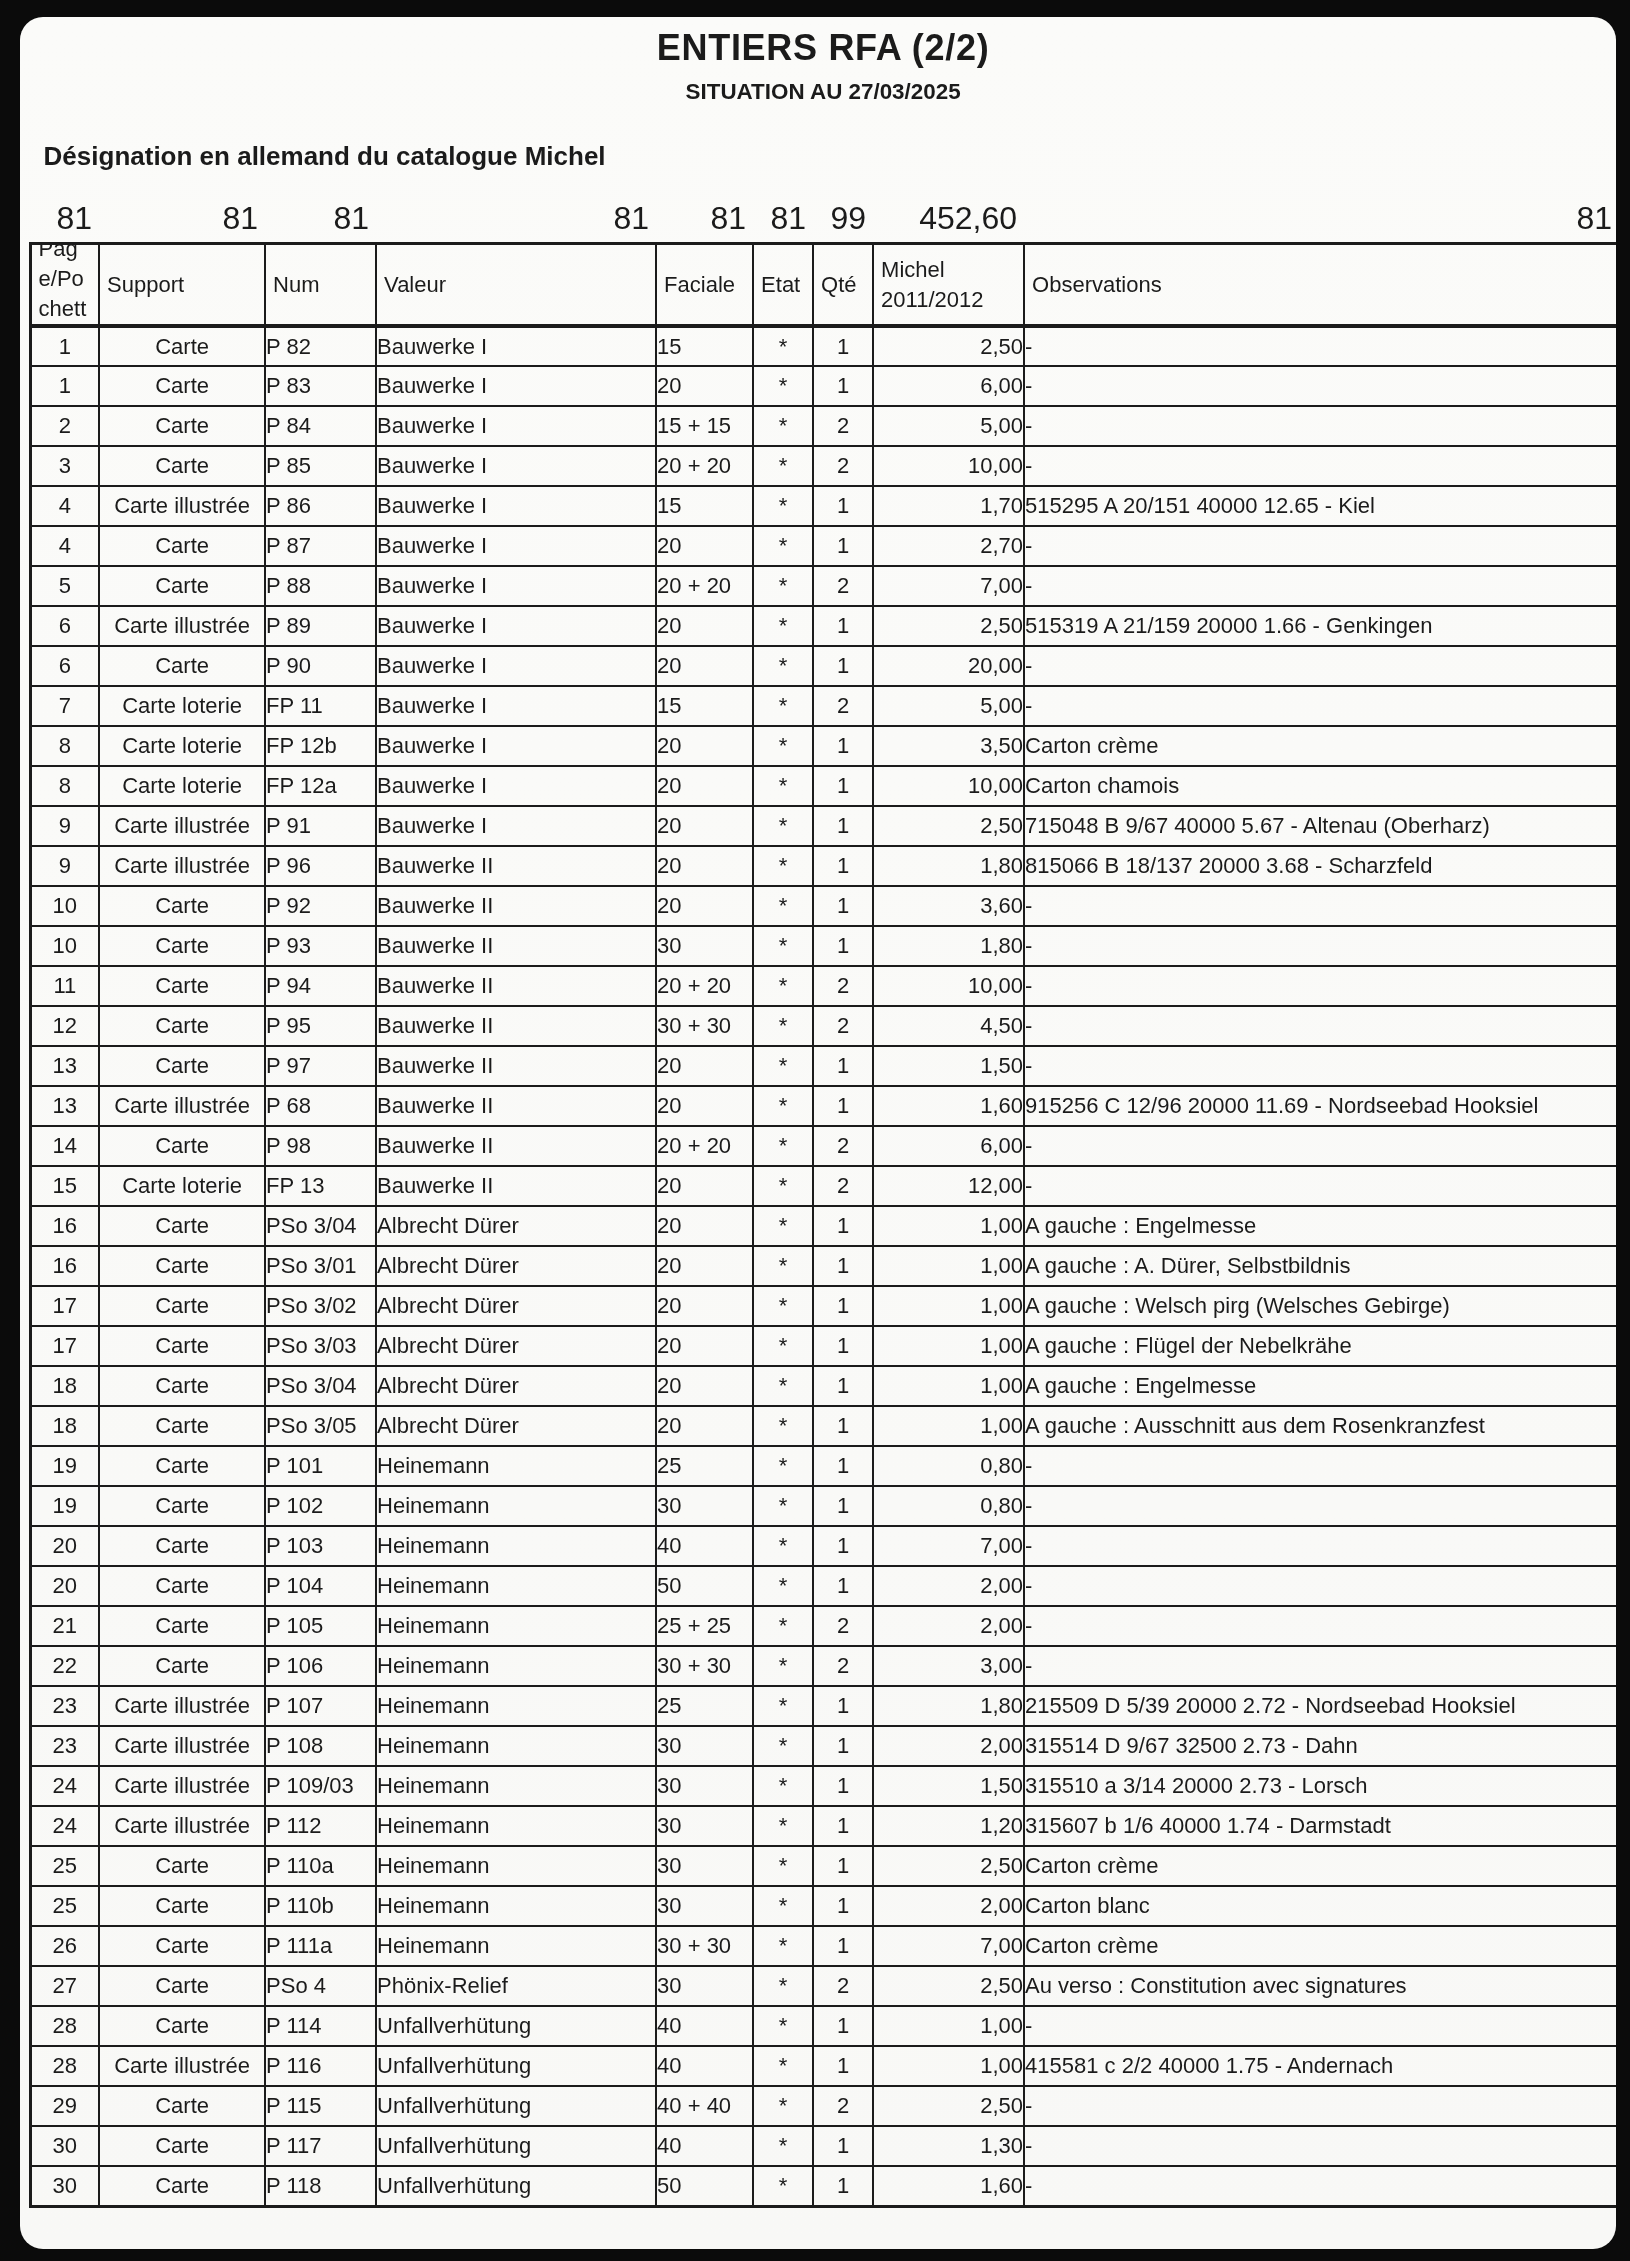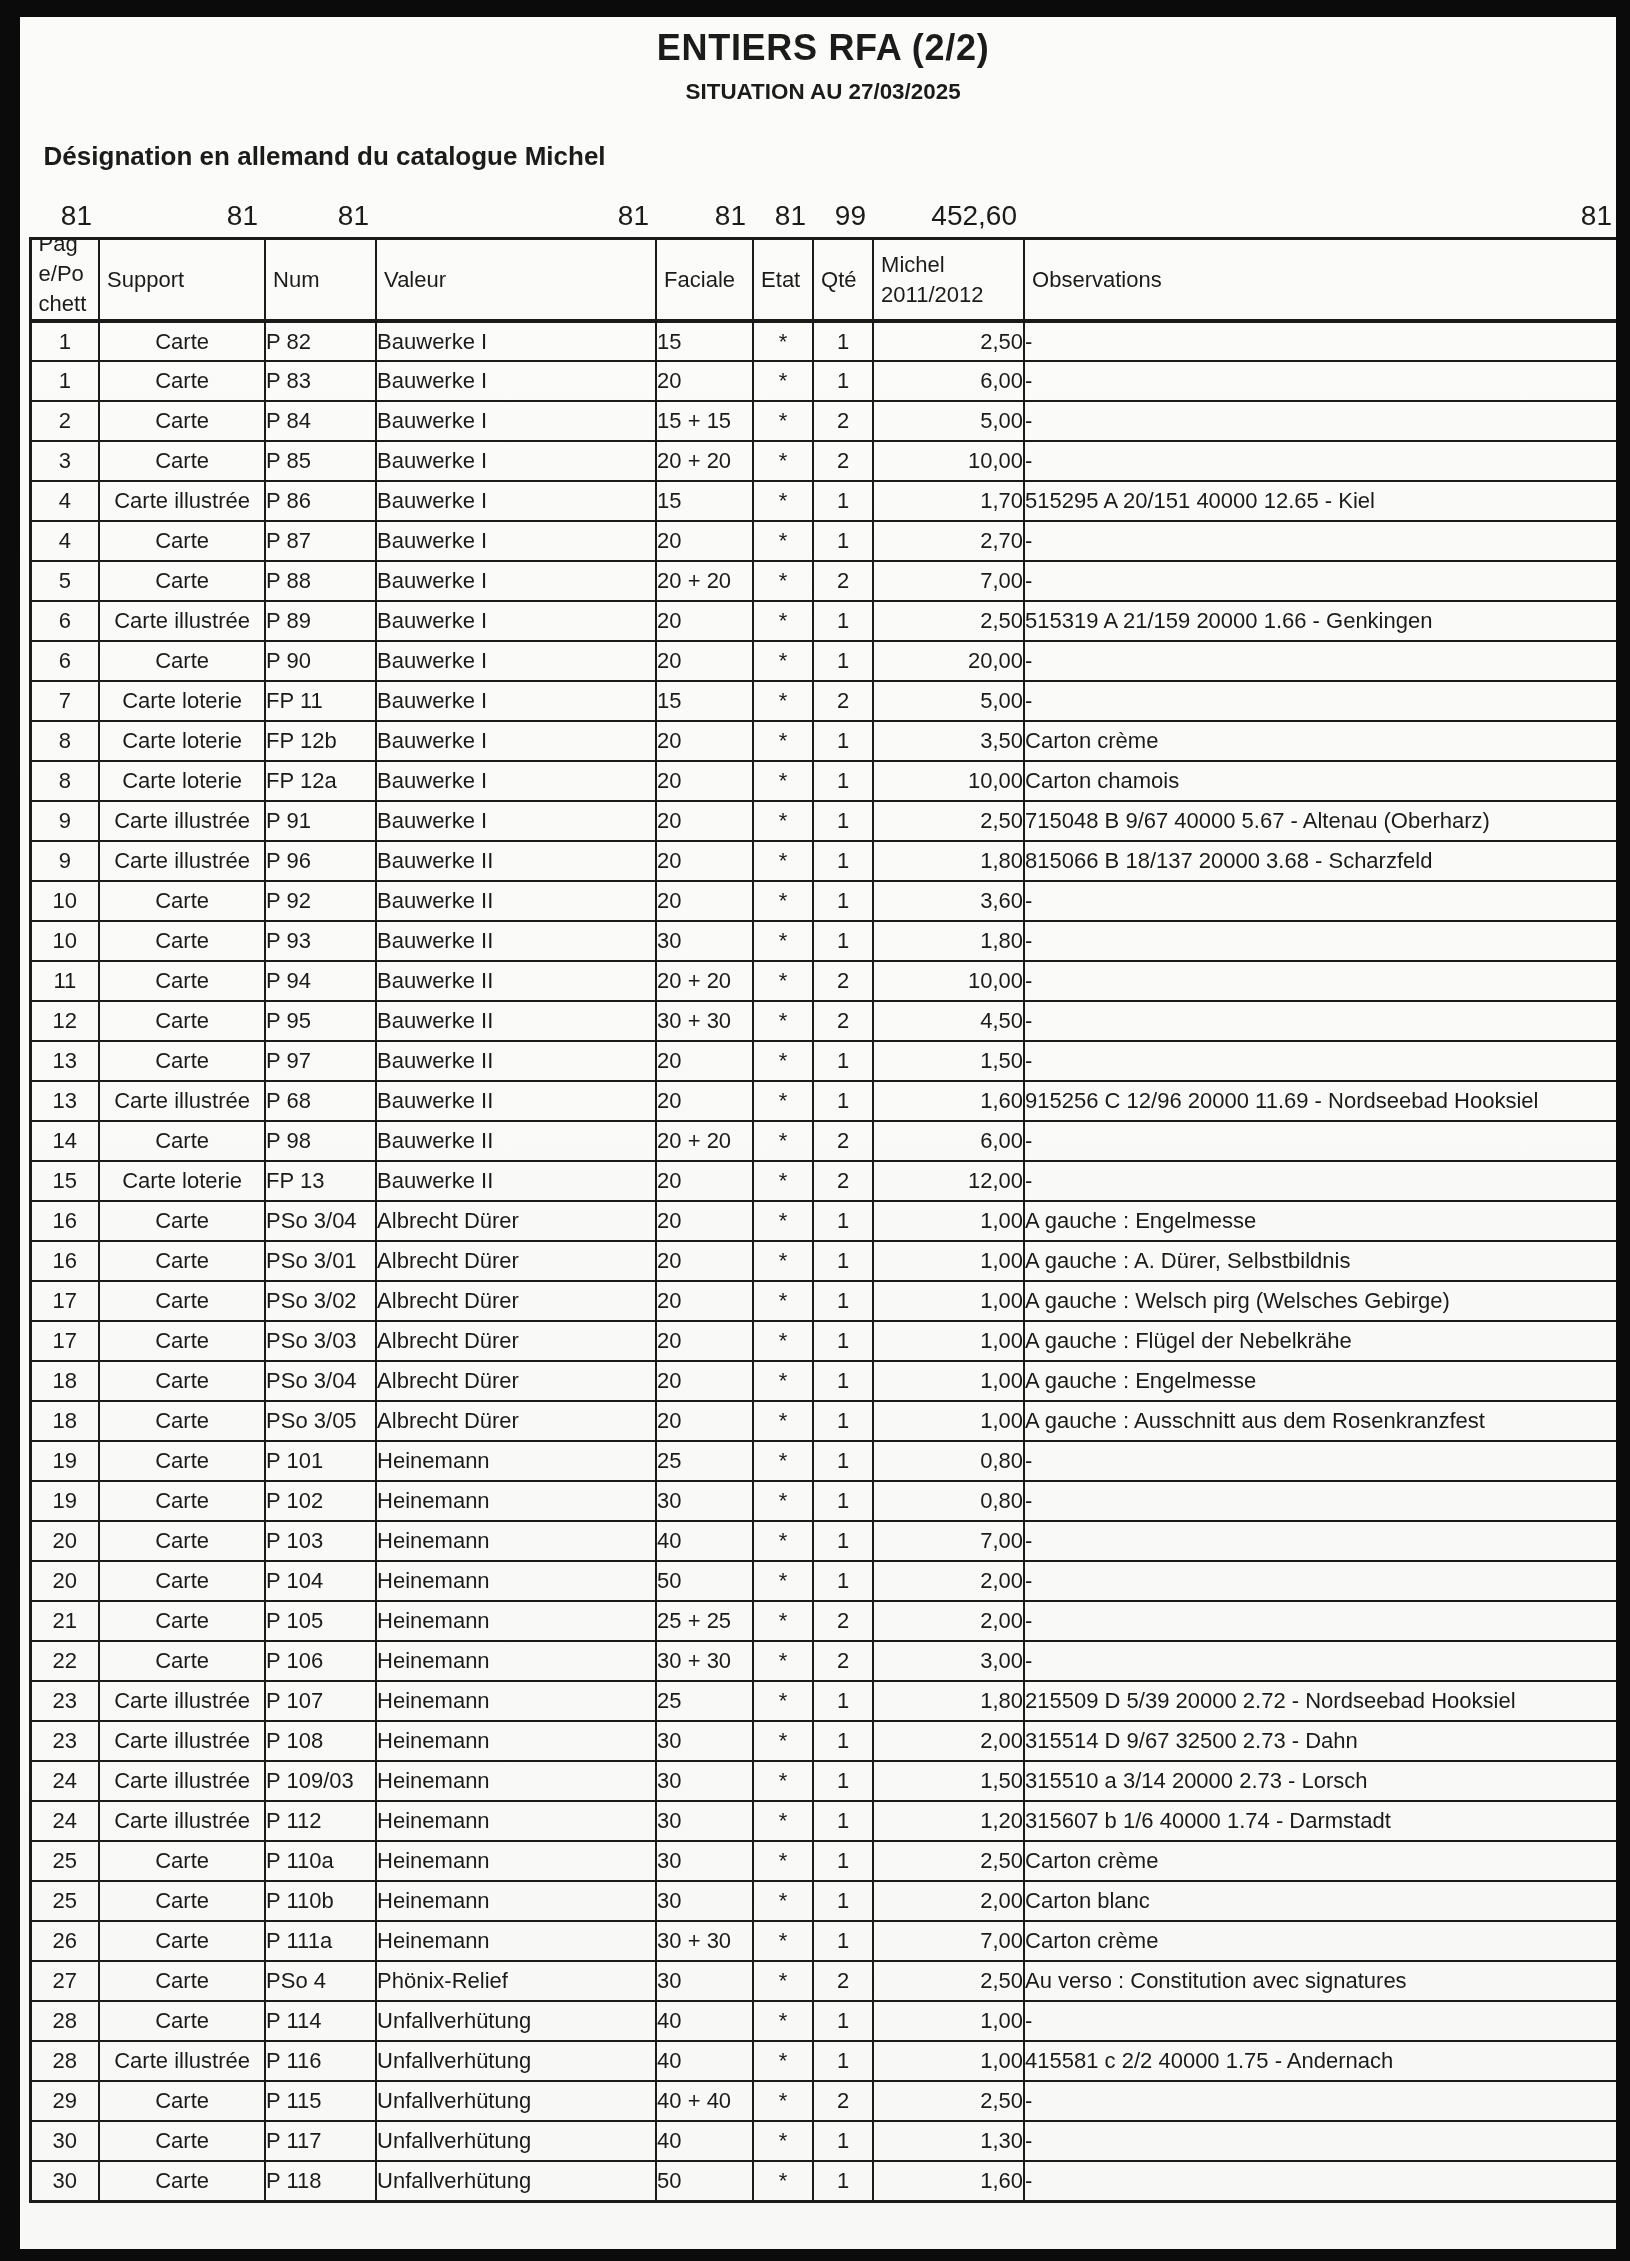--- a/index.html
+++ b/index.html
@@ -9,28 +9,29 @@
     background: #0b0b0b;
     position: relative;
     font-family: "Liberation Sans", sans-serif;
   }
   .page {
     position: absolute; left: 19.6px; top: 17px;
     width: 1596px; height: 2232px;
     background: linear-gradient(180deg, #fbfbf9 0%, #f8f8f6 100%);
     color: #1b1b1b;
     overflow: hidden;
+    border-radius: 23px;
   }
   .heading-wrap { width: 1589px; margin-left: 9px; text-align: center; }
   .title { font-size: 36px; font-weight: bold; margin-top: 9.8px; letter-spacing: 0.7px; }
   .subtitle { font-size: 22.4px; font-weight: bold; margin-top: 10px; }
   .note { font-size: 26px; font-weight: bold; margin: 36px 0 0 24px; }
   .ruler {
     display: flex; width: 1589px; margin: 28px 0 5.6px 9px;
-    font-size: 28px; color: #1b1b1b;
+    font-size: 32px; color: #1b1b1b;
   }
   .rcell { text-align: right; padding-right: 5.6px; flex: 0 0 auto; }
   .c0 { width: 69px; }  .c1 { width: 166px; } .c2 { width: 111px; }
   .c3 { width: 280px; } .c4 { width: 97px; } .c5 { width: 60px; }
   .c6 { width: 60px; }  .c7 { width: 151px; } .c8 { width: 595px; }
   table.inv {
     border-collapse: collapse; table-layout: fixed;
     width: 1589px; margin-left: 9px;
     border: 3.5px solid #1b1b1b;
     padding-left: 16px;

